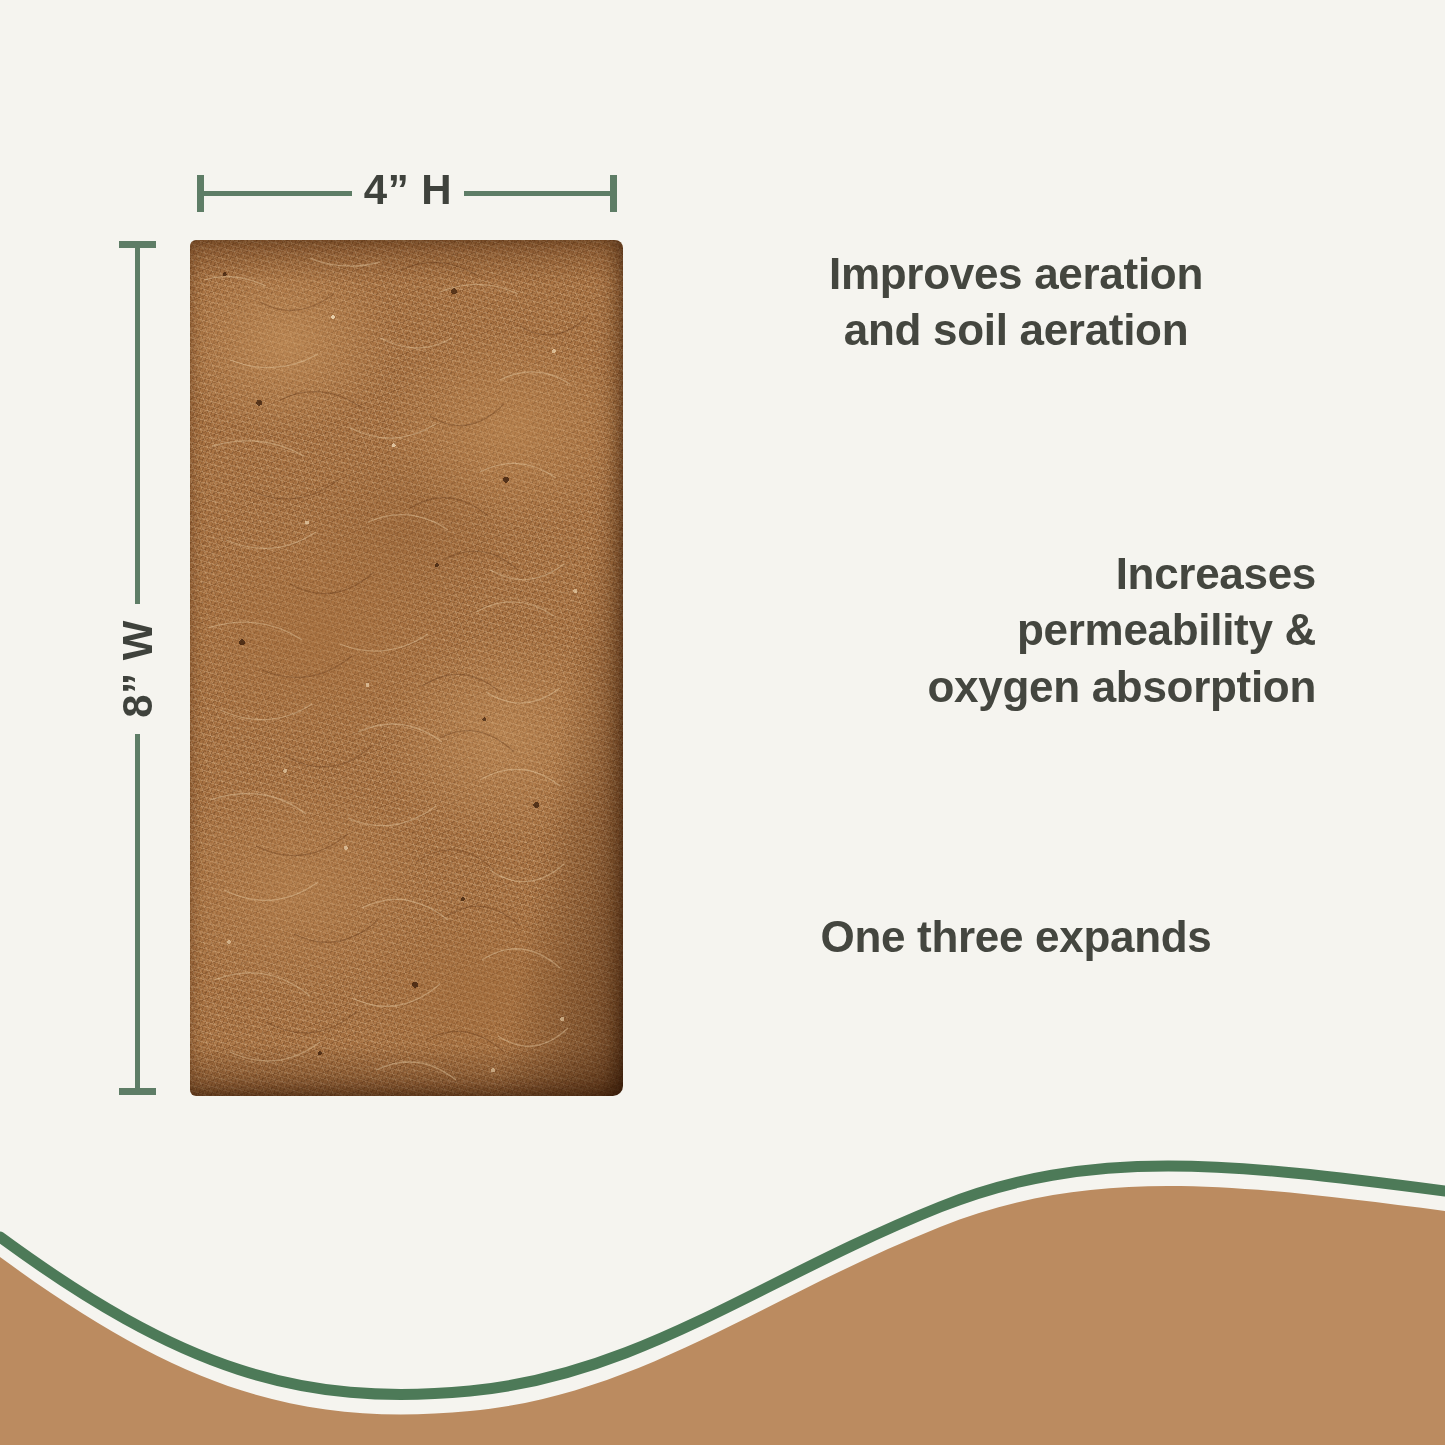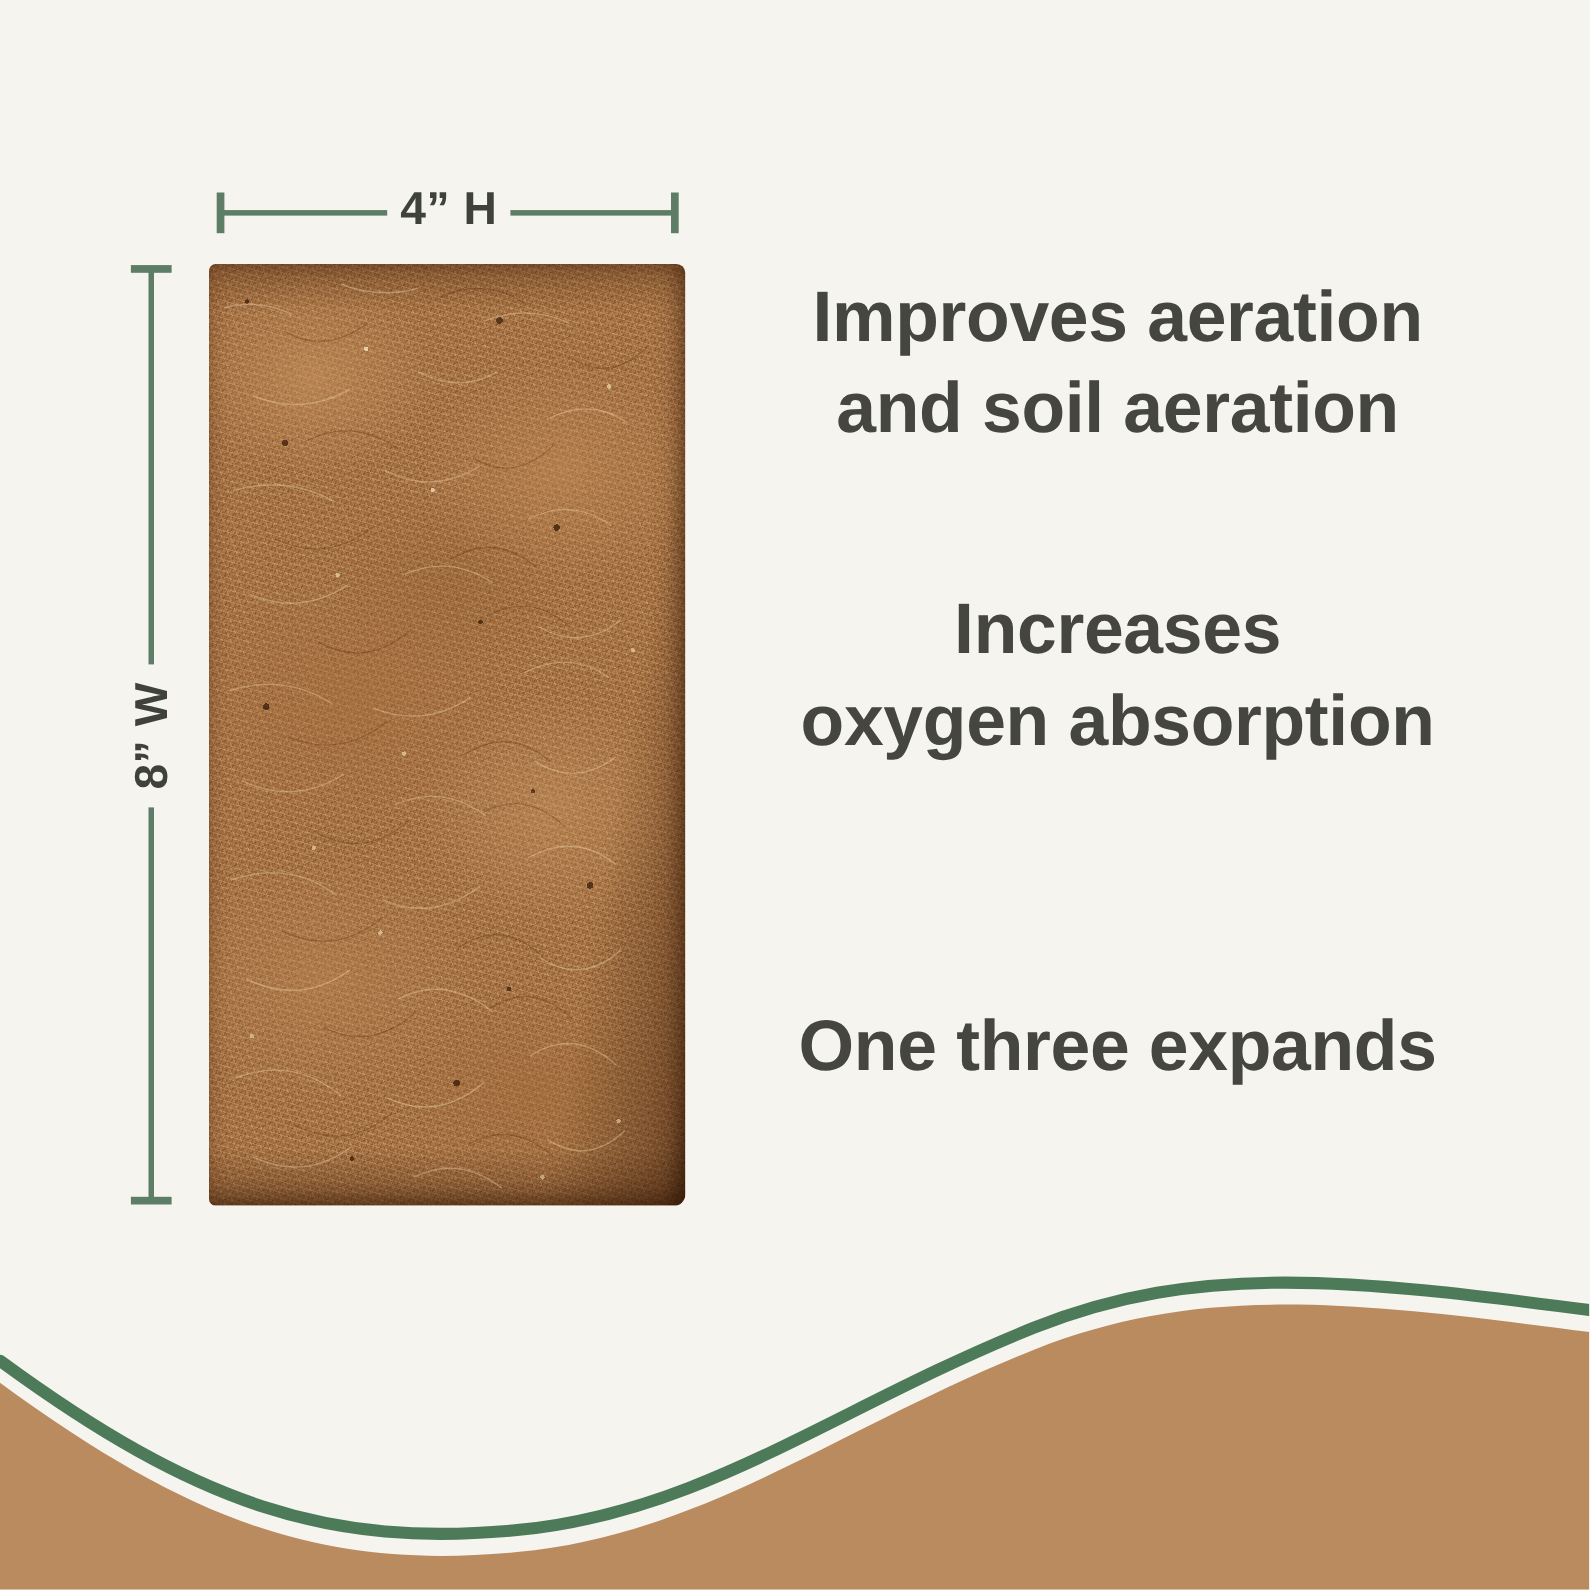--- a/index.html
+++ b/index.html
@@ -182,27 +182,27 @@
     top: 0;
     width: 600px;
     height: 1100px;
   }
   .benefit {
     position: absolute;
     width: 600px;
     text-align: center;
     color: #44463F;
     font-weight: 700;
-    font-size: 65px;
+    font-size: 44px;
     line-height: 1.28;
     letter-spacing: -0.3px;
   }
   .benefit .line { display: block; white-space: nowrap; }
   #benefit-0 { top: 202px; }
-  #benefit-1 { top: 486px; }
+  #benefit-1 { top: 502px; text-align: right; }
   #benefit-2 { top: 865px; }
 
   
   .wave {
     position: absolute;
     left: 0;
     bottom: 0;
     width: 1445px;
     height: 330px;
   }
@@ -292,20 +292,21 @@
 
   <div class="benefits">
 
     <div class="benefit" id="benefit-0">
       <span class="line">Improves aeration</span>
       <span class="line">and soil aeration</span>
     </div>
 
     <div class="benefit" id="benefit-1">
       <span class="line">Increases</span>
+      <span class="line">permeability &amp;</span>
       <span class="line">oxygen absorption</span>
     </div>
 
     <div class="benefit" id="benefit-2">
       <span class="line">One three expands</span>
     </div>
 
   </div>
 
   <div class="wave">

